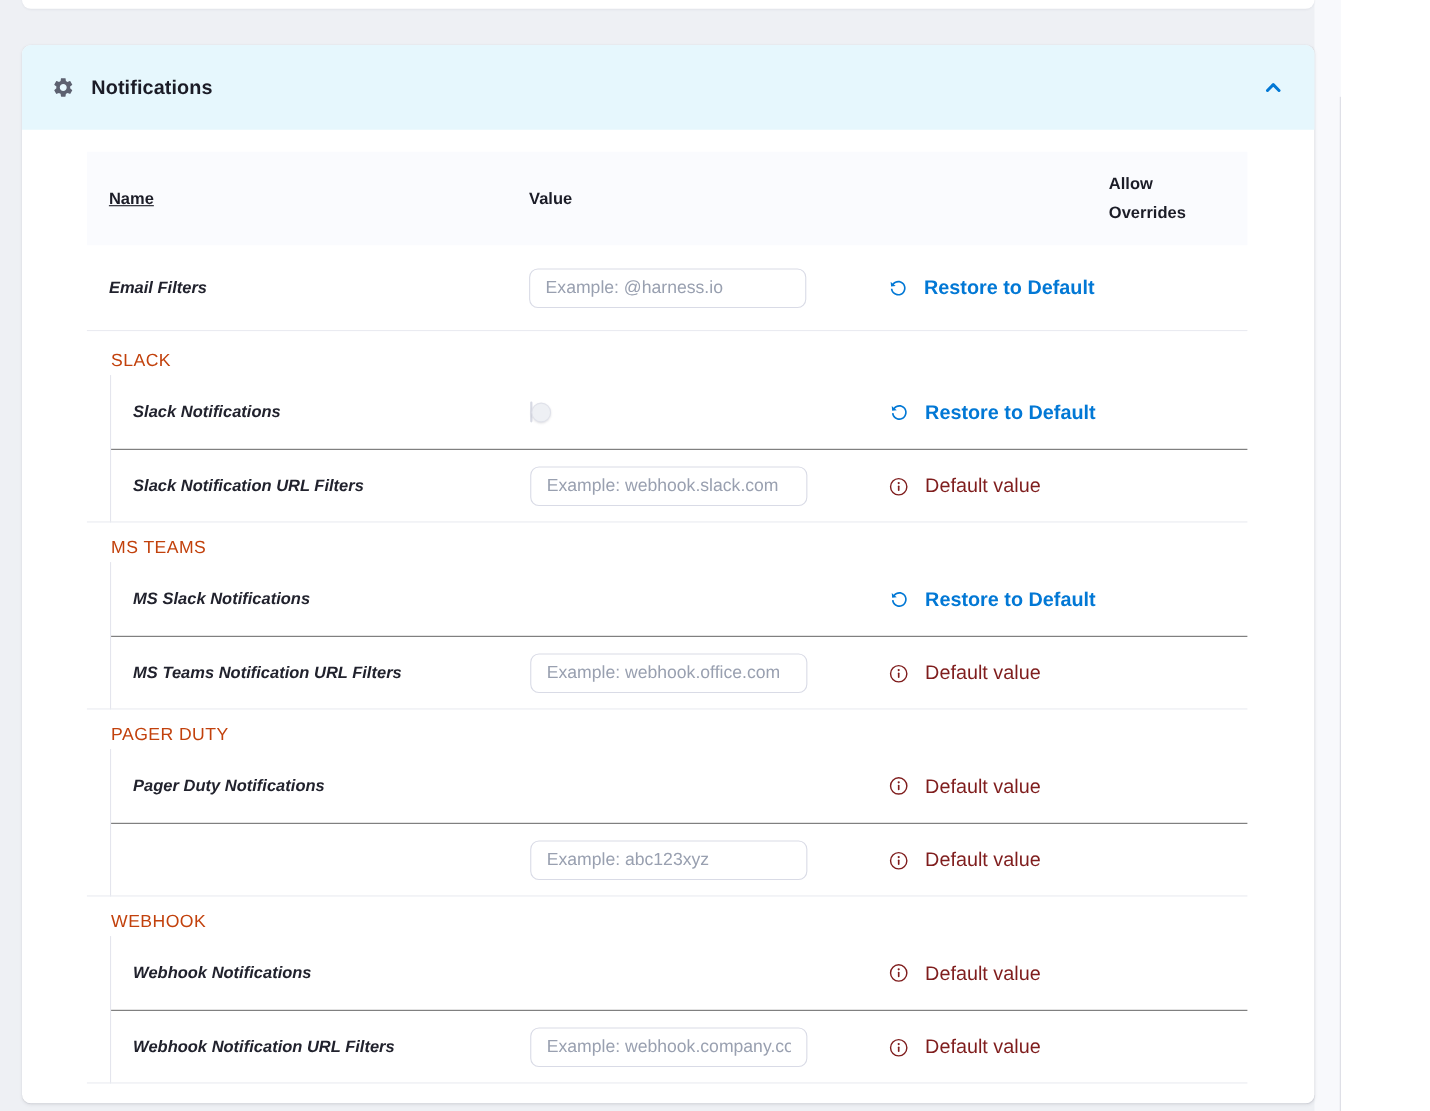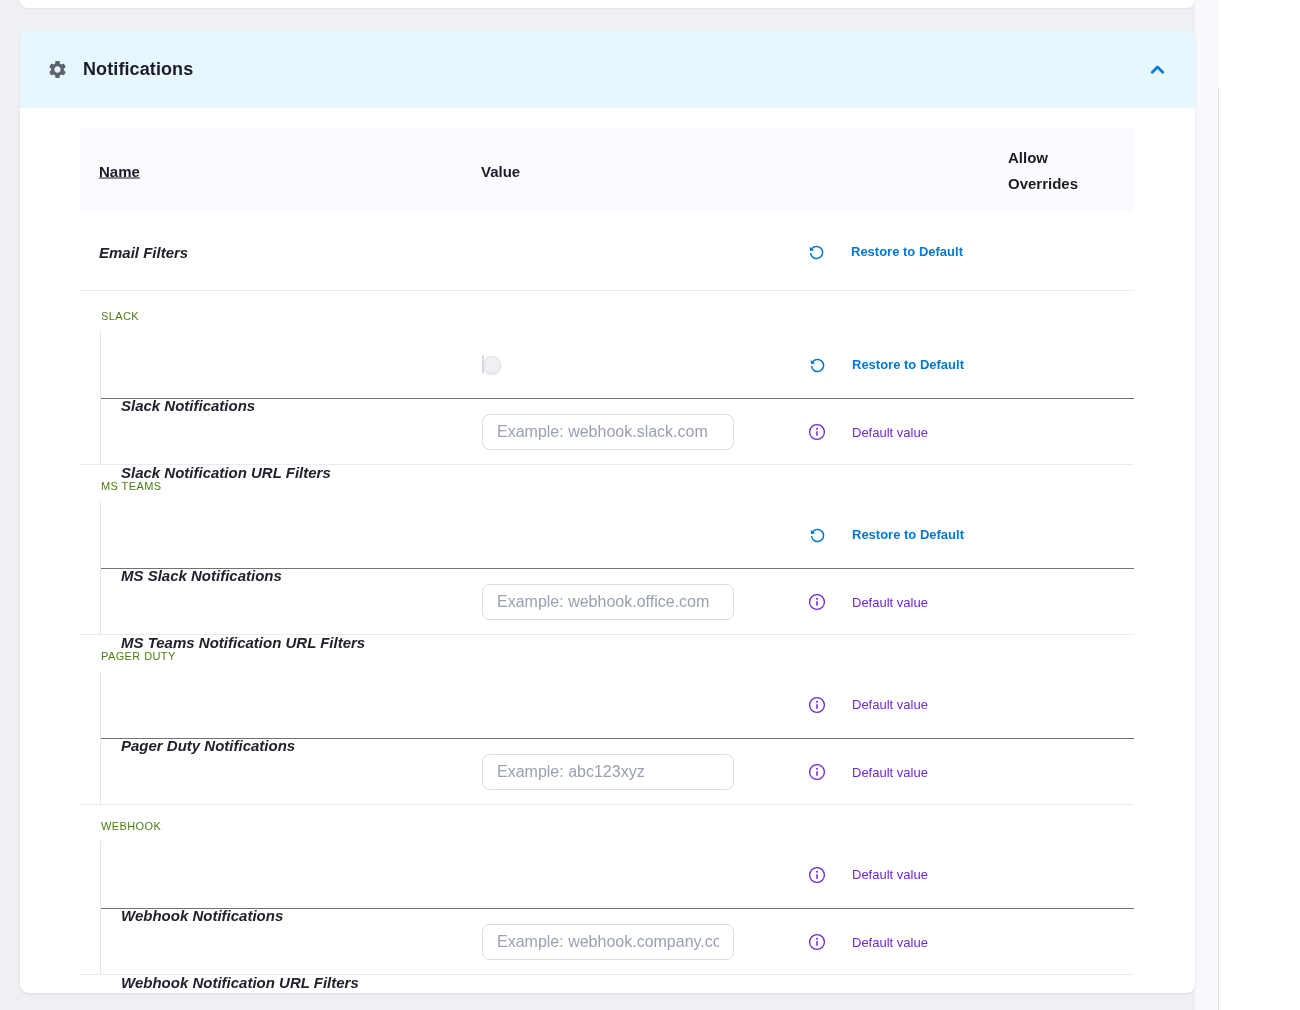--- a/index.html
+++ b/index.html
@@ -12,21 +12,21 @@
     color:#22232e;
   }
   
   .right-strip { position:absolute; left:1195px; top:0; width:105px; height:1010px; background:#f8f9fc; }
   .right-panel { position:absolute; left:1219px; top:0; width:81px; height:1010px; background:#ffffff; }
   .right-line  { position:absolute; left:1218px; top:88px; width:1px; height:922px; background:#dcdde5; }
   
   .top-card { position:absolute; left:20px; top:-14px; width:1175px; height:22px; background:#fff;
               border-radius:8px; box-shadow:0 1px 2px rgba(40,41,61,0.06); }
   
-  .card { position:absolute; left:20px; top:31px; width:1175px; height:962px; background:#fff;
+  .card { position:absolute; left:20px; top:41px; width:1175px; height:962px; background:#fff;
           border-radius:8px; box-shadow:0 0 1px rgba(40,41,61,0.1), 0 1px 3px rgba(96,97,112,0.12); }
   .card-header { position:absolute; left:0; top:0; width:100%; height:77px; background:#e6f7fd;
                  border-radius:8px 8px 0 0; display:flex; align-items:center; padding:0 27px; }
   .card-title { font-size:18px; font-weight:700; color:#1b1c27; margin-left:15px; letter-spacing:0.1px; }
   .gear { width:21px; height:21px; color:#5d6170; flex:0 0 auto; }
   .collapse-btn { margin-left:auto; width:22px; height:22px; display:flex; align-items:center; justify-content:center; cursor:pointer; }
   
   .band { position:absolute; left:59px; top:97px; width:1055px; height:85px; background:#fafbfe; }
   .band .h { position:absolute; top:50%; transform:translateY(-50%); font-size:15px; font-weight:600; color:#1b1c27; }
   .h-name { left:20px;text-decoration:underline; }
@@ -34,44 +34,44 @@
   .h-allow { left:929px; width:92px; line-height:26px; }
   
   .row { position:absolute; left:59px; width:1055px; }
   .cell { position:absolute; top:50%; transform:translateY(-50%); }
   .name-label { font-size:15px; font-weight:600; color:#21222d; white-space:nowrap; }
   .c-name { left:20px;font-style:italic; }
   .c-value { left:402px; }
   .c-action { left:728px; }
   .hdiv { position:absolute; left:59px; width:1055px; height:1px; background:#eaebf1; }
   
-  .group-label { position:absolute; left:81px; font-size:11px; font-weight:400; color:#4d7c0f;
+  .group-label { position:absolute; left:81px; font-size:16px; font-weight:400; color:#c2410c;
                  letter-spacing:0.4px; white-space:nowrap; }
   .group { position:absolute; left:80px; width:1034px; height:134px; border-left:1px solid #e4e5ed; }
   .grow { position:relative; height:67px; }
   .grow + .grow { border-top:1px solid #737373; }
-  .grow .c-name { left:20px;margin-top:40px; }
+  .grow .c-name { left:20px; }
   .grow .c-value { left:381px;border-radius:10px; }
   .grow .c-action { left:707px; }
   
   .tinput { width:252px; height:36px; border:1px solid #d9dbe6; border-radius:8px; background:#fff;
             padding:0 14px; font-size:16px; font-family:"Liberation Sans", sans-serif; color:#22232e; outline:none; }
   .tinput::placeholder { color:#99a0b0; opacity:1; }
   
   .toggle { position:relative; width:32px; height:20px; border-radius:10px; cursor:pointer; }
   .toggle.on { background:#0278d5; }
   .toggle.on .knob { position:absolute; right:2px; top:2px; width:16px; height:16px; border-radius:50%; background:#fff; }
   .toggle.off { background:#fdfdff; border:1px solid #d8dae4; }
   .toggle.off .knob { position:absolute; left:0px; top:0px; width:18px; height:18px; border-radius:50%;
                       background:#eef0f4; border:1px solid #e0e2ea; box-shadow:0 1px 2px rgba(96,97,112,0.18); }
   
-  .action { display:flex; align-items:center; gap:26px; font-size:13px; white-space:nowrap; cursor:pointer; text-decoration:none; }
+  .action { display:flex; align-items:center; gap:15px; font-size:18px; white-space:nowrap; cursor:pointer; text-decoration:none; }
   .action .aicon { display:flex; width:18px; height:18px; flex:0 0 auto; }
   .action.restore { color:#0278d5; font-weight:600; }
-  .action.default { color:#6d28d9; font-weight:500; }
+  .action.default { color:#7f1d1d; font-weight:500; }
   .rot { transform:rotate(40deg); }
   svg { display:block; }
 </style>
 </head>
 <body>
 
 <div class="right-strip"></div>
 <div class="right-panel"></div>
 <div class="right-line"></div>
 <div class="top-card"></div>
@@ -95,20 +95,23 @@
   </div>
 
   <div class="band">
     <span class="h h-name">Name</span>
     <span class="h h-value">Value</span>
     <span class="h h-allow">Allow Overrides</span>
   </div>
 
   <div class="row" style="top:182px;height:77px;">
     <span class="cell c-name name-label">Email Filters</span>
+    <span class="cell c-value">
+      <input class="tinput" type="text" placeholder="Example: @harness.io" style="">
+    </span>
     <span class="cell c-action">
       <a class="action restore">
         <span class="aicon rot">
           <svg viewBox="0 0 24 24" width="18" height="18" fill="currentColor">
               <path d="M13 3c-4.97 0-9 4.03-9 9H1l3.89 3.89.07.14L9 12H6c0-3.87 3.13-7 7-7s7 3.13 7 7-3.13 7-7 7c-1.93 0-3.68-.79-4.94-2.06l-1.42 1.42C8.27 19.99 10.51 21 13 21c4.97 0 9-4.03 9-9s-4.03-9-9-9z"></path>
             </svg>
         </span>
         <span>Restore to Default</span>
       </a>
     </span>

